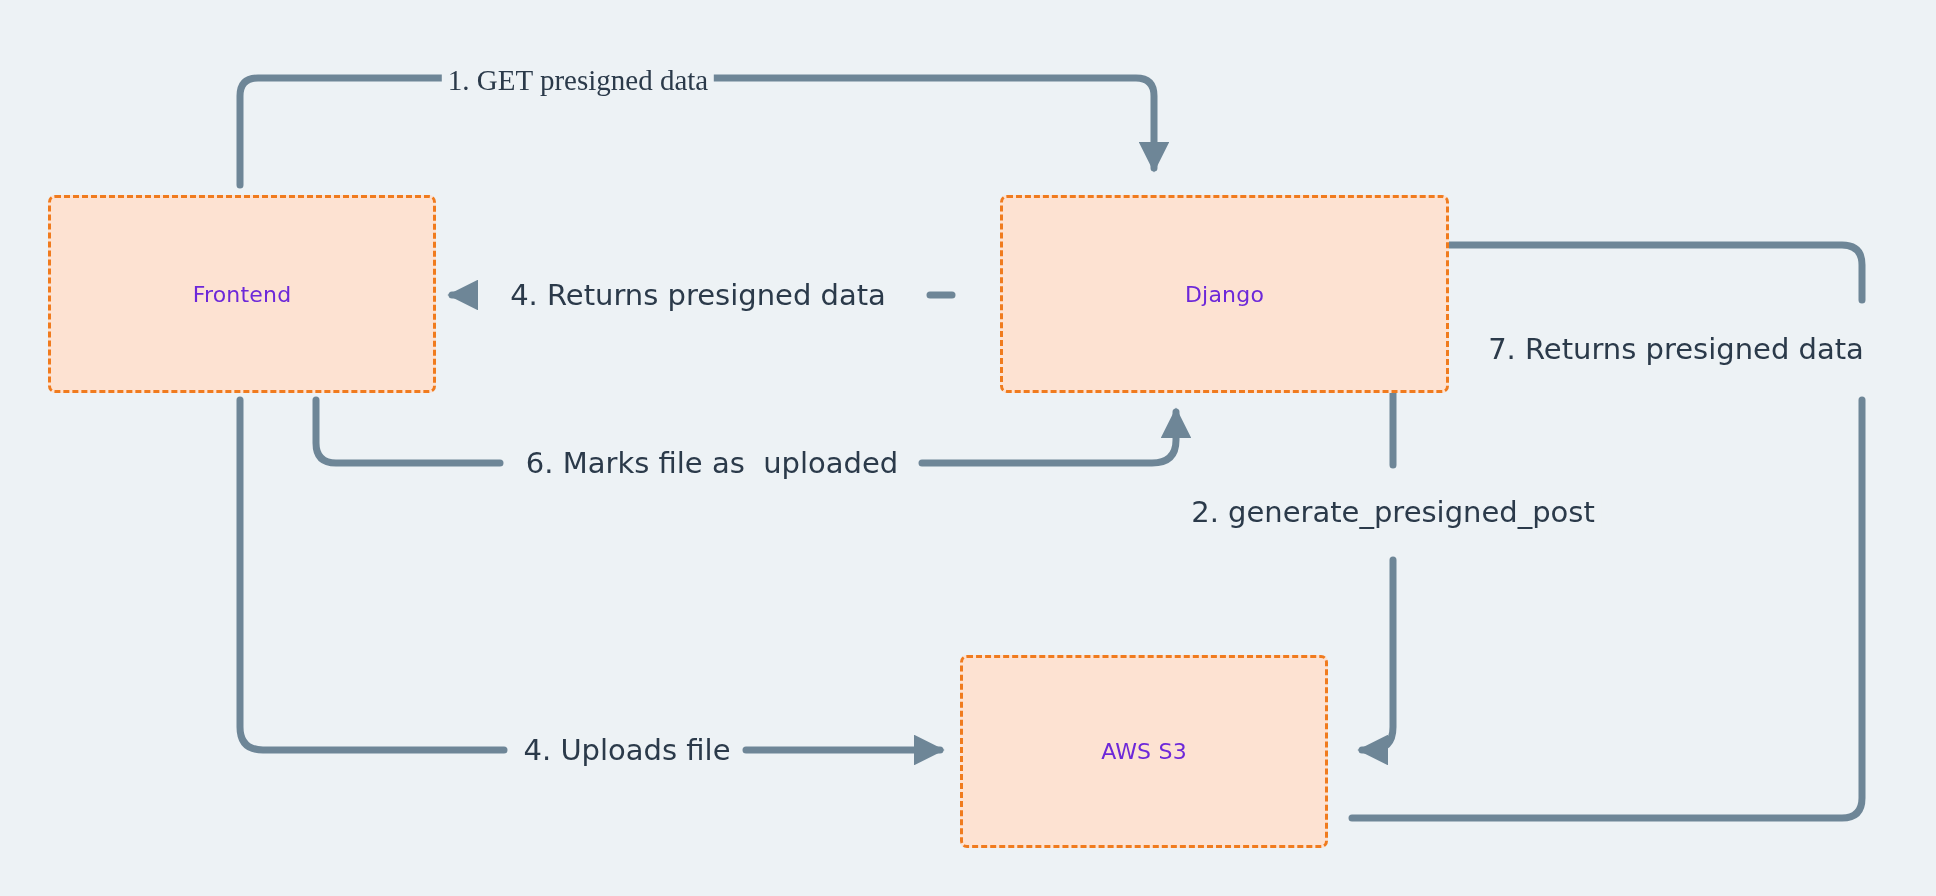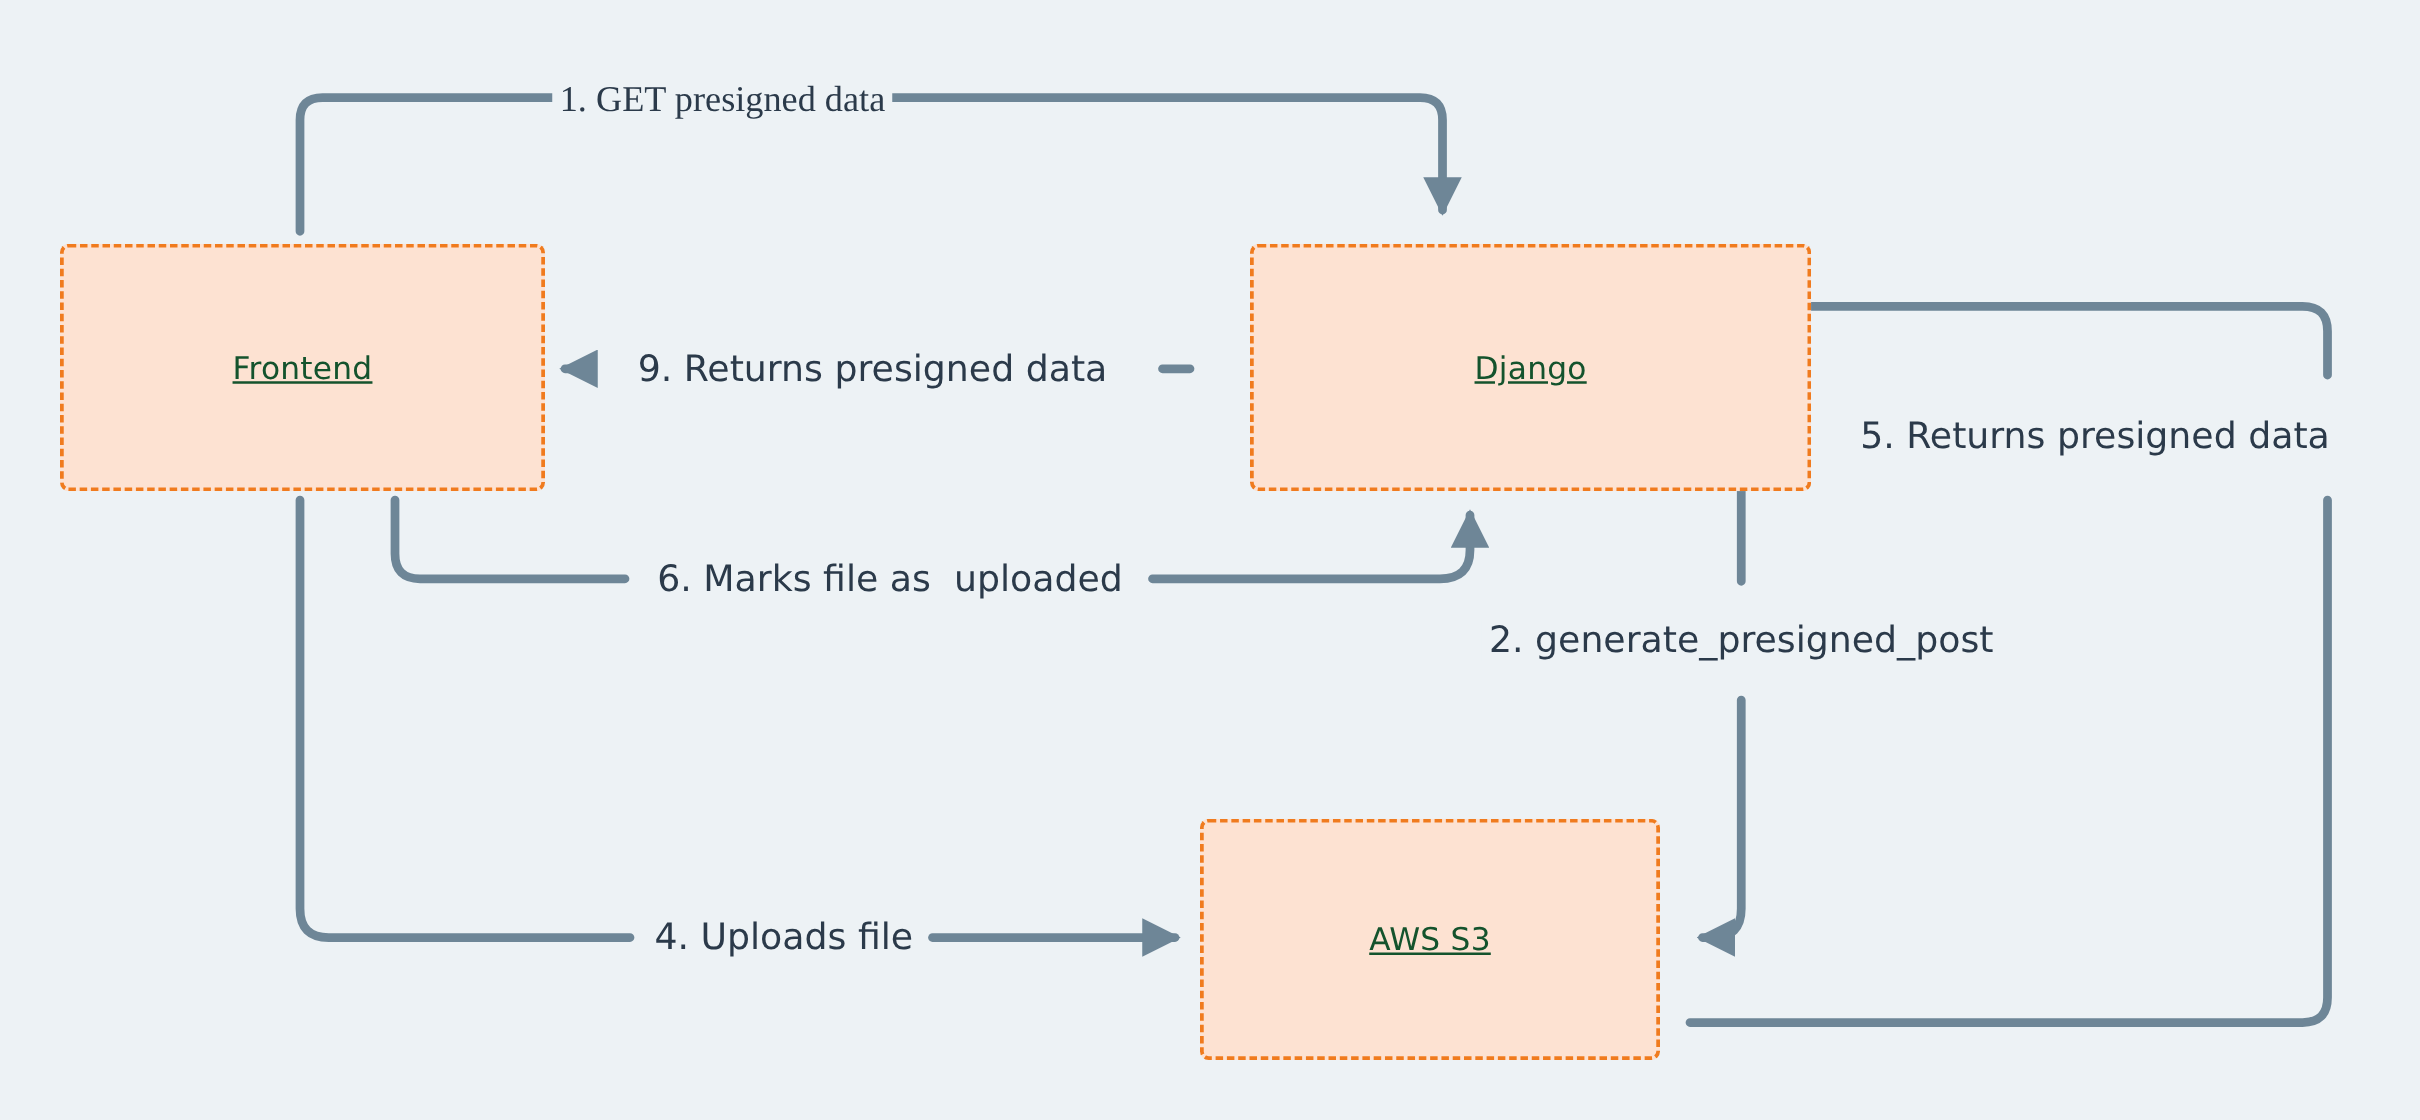--- a/index.html
+++ b/index.html
@@ -32,25 +32,24 @@
     box-sizing: border-box;
     background: #FDE2D2;
     border: 3px dashed #F07B1E;
     border-radius: 7px;
     display: flex;
     align-items: center;
     justify-content: center;
   }
   .node-label {
     font-family: "DejaVu Sans", sans-serif;
-    font-size: 25px;
-    color: #14532d;
+    font-size: 22px;
+    color: #6d28d9;
     letter-spacing: 0.2px;
     white-space: pre;
-    text-decoration: underline;
   }
   .edge-label {
     position: absolute;
     font-family: "DejaVu Sans", sans-serif;
     font-size: 29px;
     color: #2B3A4A;
     background: #EDF2F5;
     white-space: pre;
     line-height: 1;
     padding: 3px 6px;
@@ -101,23 +100,23 @@
   <div class="node-box" style="left:960px; top:195px; width:449px; height:198px;margin-left:40px;">
     <span class="node-label">Django</span>
   </div>
 
   <div class="node-box" style="left:960px; top:655px; width:368px; height:193px;">
     <span class="node-label">AWS S3</span>
   </div>
 
   <div class="edge-label" style="left:578px; top:80px;font-family:Liberation Serif, serif;">1. GET presigned data</div>
 
-  <div class="edge-label" style="left:698px; top:295px;">9. Returns presigned data</div>
+  <div class="edge-label" style="left:698px; top:295px;">4. Returns presigned data</div>
 
   <div class="edge-label" style="left:712px; top:463px;">6. Marks file as  uploaded</div>
 
-  <div class="edge-label" style="left:1676px; top:349px;">5. Returns presigned data</div>
+  <div class="edge-label" style="left:1676px; top:349px;">7. Returns presigned data</div>
 
   <div class="edge-label" style="left:1393px; top:512px;">2. generate_presigned_post</div>
 
   <div class="edge-label" style="left:627px; top:750px;">4. Uploads file</div>
 
 </div>
 
 </body></html>

